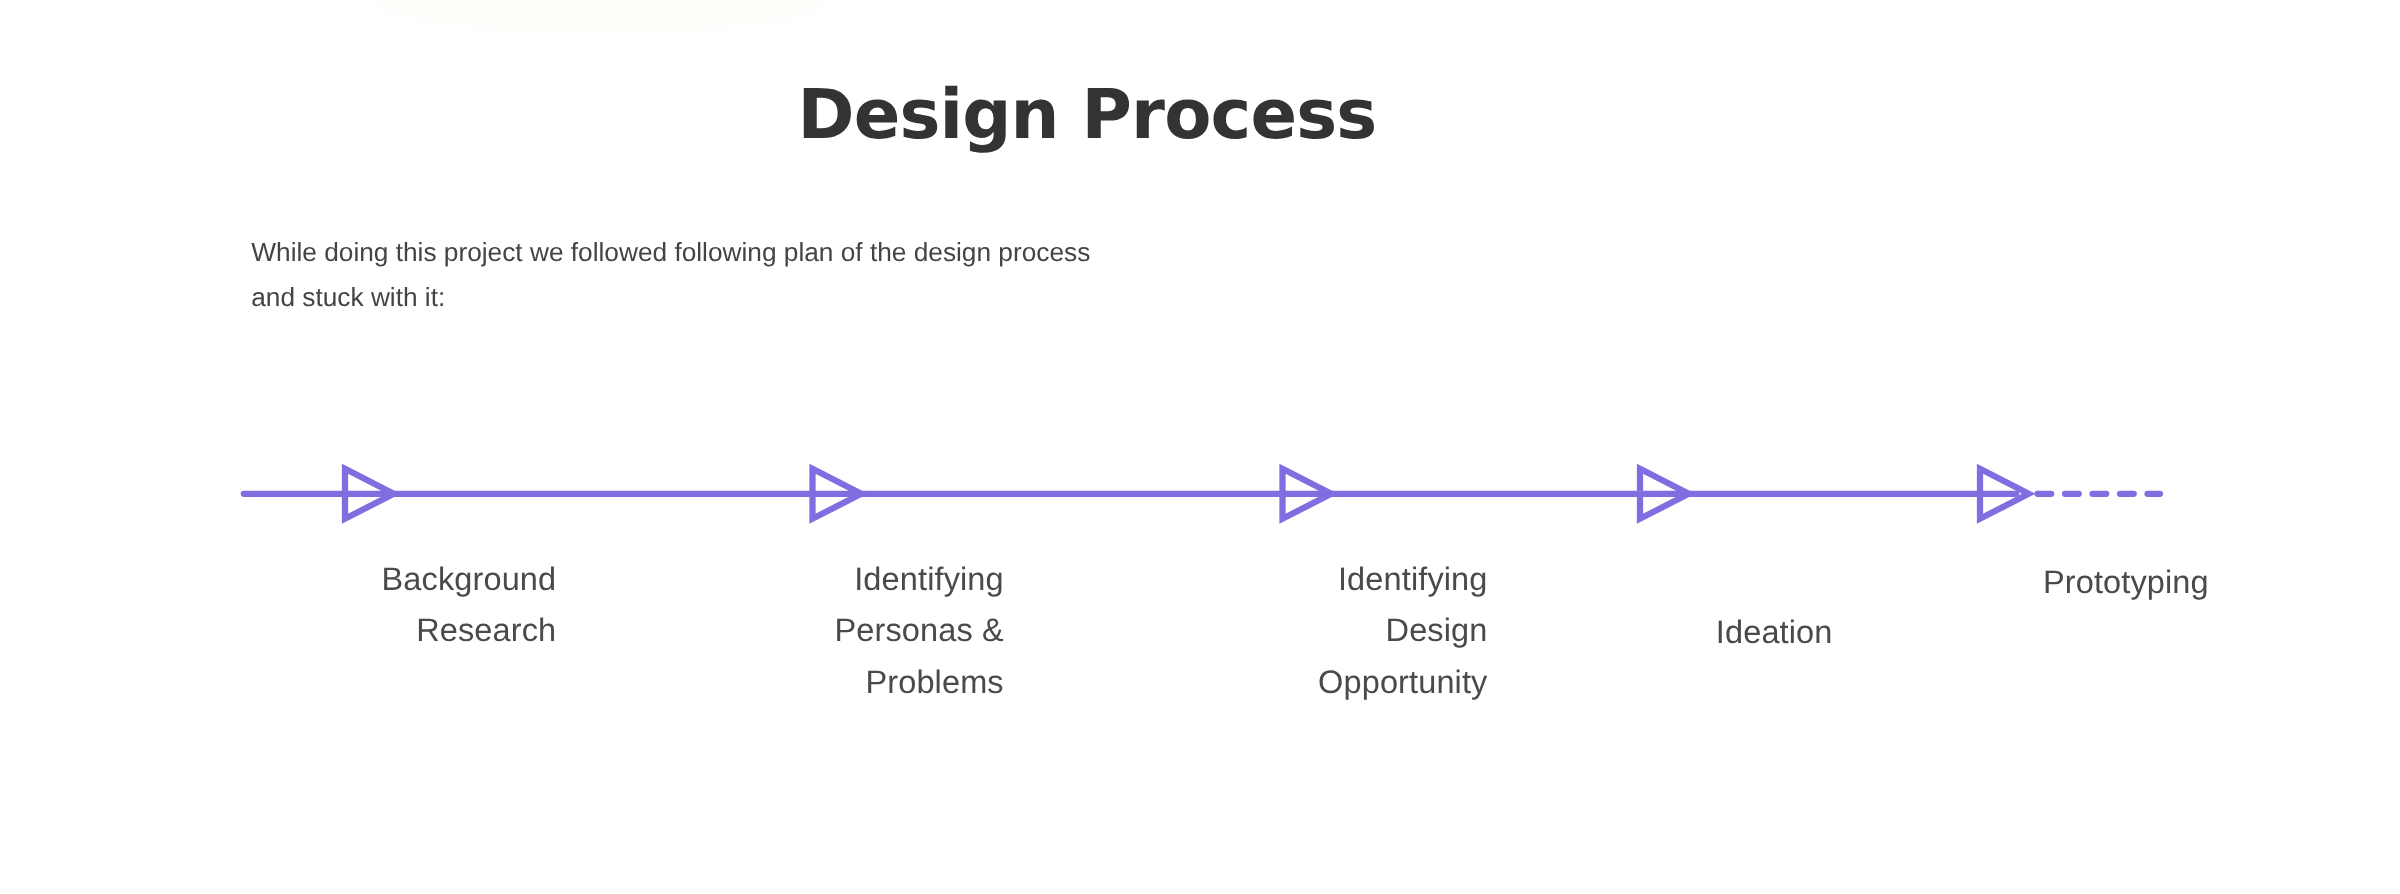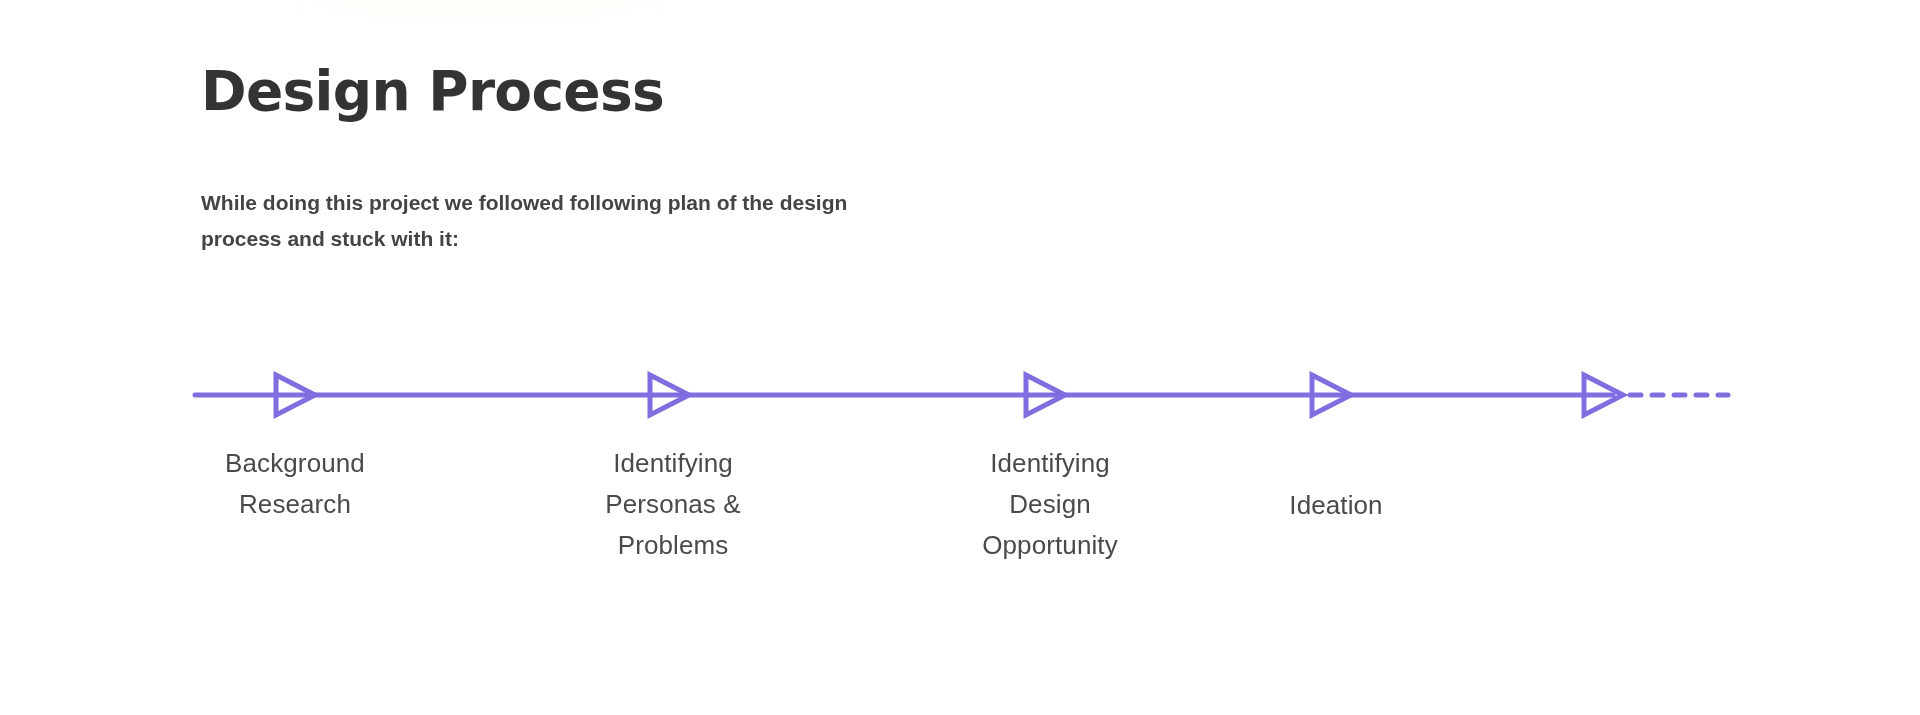--- a/index.html
+++ b/index.html
@@ -32,20 +32,21 @@
     top: 0;
     width: 1920px;
     height: 715px;
   }
 
   .heading-block {
     position: absolute;
     left: 201px;
     top: 62px;
     width: 900px;
+    text-align: right;
   }
 
   .page-title {
     margin: 0;
     font-family: "DejaVu Sans", sans-serif;
     font-size: 55px;
     font-weight: 700;
     letter-spacing: -0.7px;
     line-height: 1.06;
     color: #333333;
@@ -53,21 +54,21 @@
   }
 
   .page-subtitle {
     margin: 0;
     position: absolute;
     left: 201px;
     top: 185px;
     width: 700px;
     font-family: "Liberation Sans", sans-serif;
     font-size: 21px;
-    font-weight: 700;
+    font-weight: 400;
     line-height: 36px;
     color: #444444;
   }
 
   
   .timeline {
     position: absolute;
     left: 190px;
     top: 372px;
     width: 1540px;
@@ -90,21 +91,21 @@
     height: 130px;
   }
 
   .stage-label {
     position: absolute;
     font-family: "Liberation Sans", sans-serif;
     font-size: 26px;
     font-weight: 400;
     line-height: 41px;
     color: #4a4a4a;
-    text-align: center;
+    text-align: right;
     letter-spacing: 0.1px;
     white-space: pre-line;
     transform: translateX(-50%);
   }
 </style>
 </head>
 <body>
 
 <div class="top-tint"></div>
 
@@ -138,15 +139,16 @@
   <div class="stage-labels">
     <div class="stage-label" style="left:295px; width:300px;">Background
 Research</div>
     <div class="stage-label" style="left:673px; width:260px;">Identifying
 Personas &amp;
 Problems</div>
     <div class="stage-label" style="left:1050px; width:280px;">Identifying
 Design
 Opportunity</div>
     <div class="stage-label" style="left:1336px; width:260px; top:2px;margin-top:40px;">Ideation</div>
+    <div class="stage-label" style="left:1617px; width:300px; top:2px;">Prototyping</div>
   </div>
 
 </div>
 
 </body></html>

